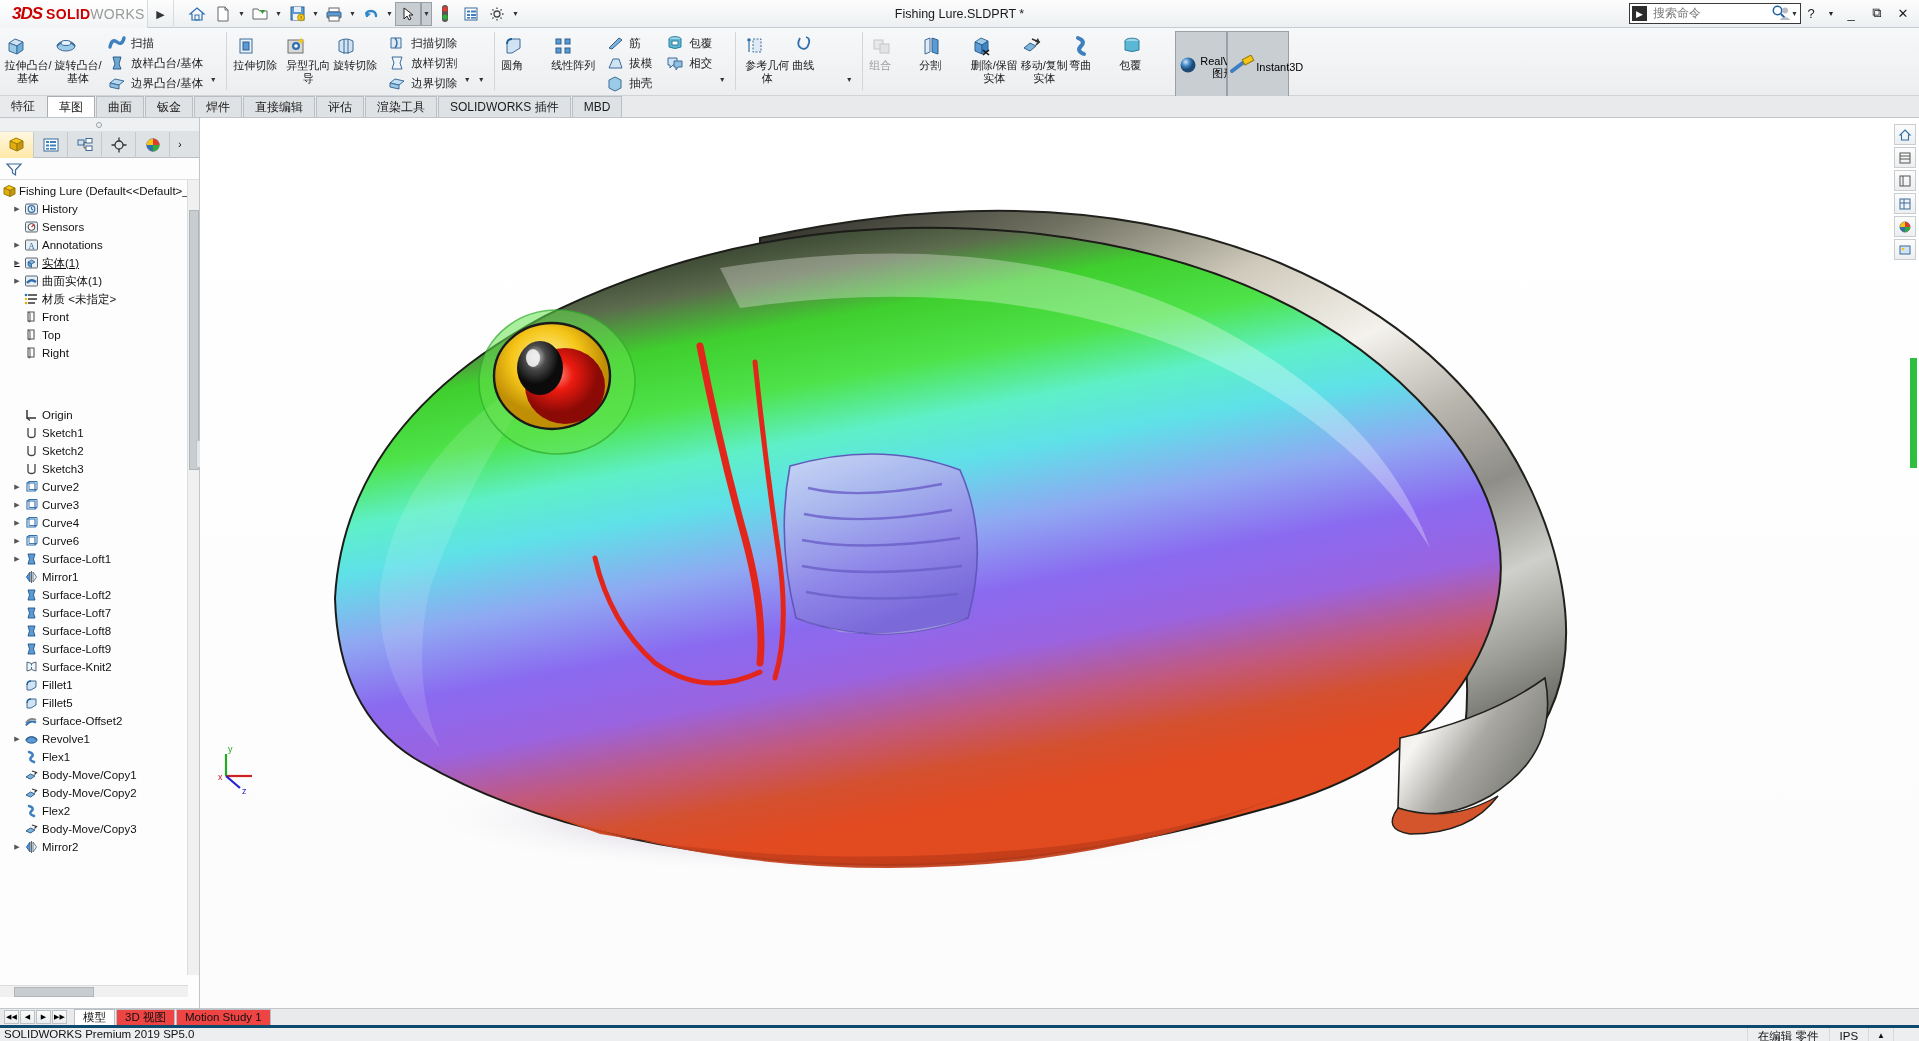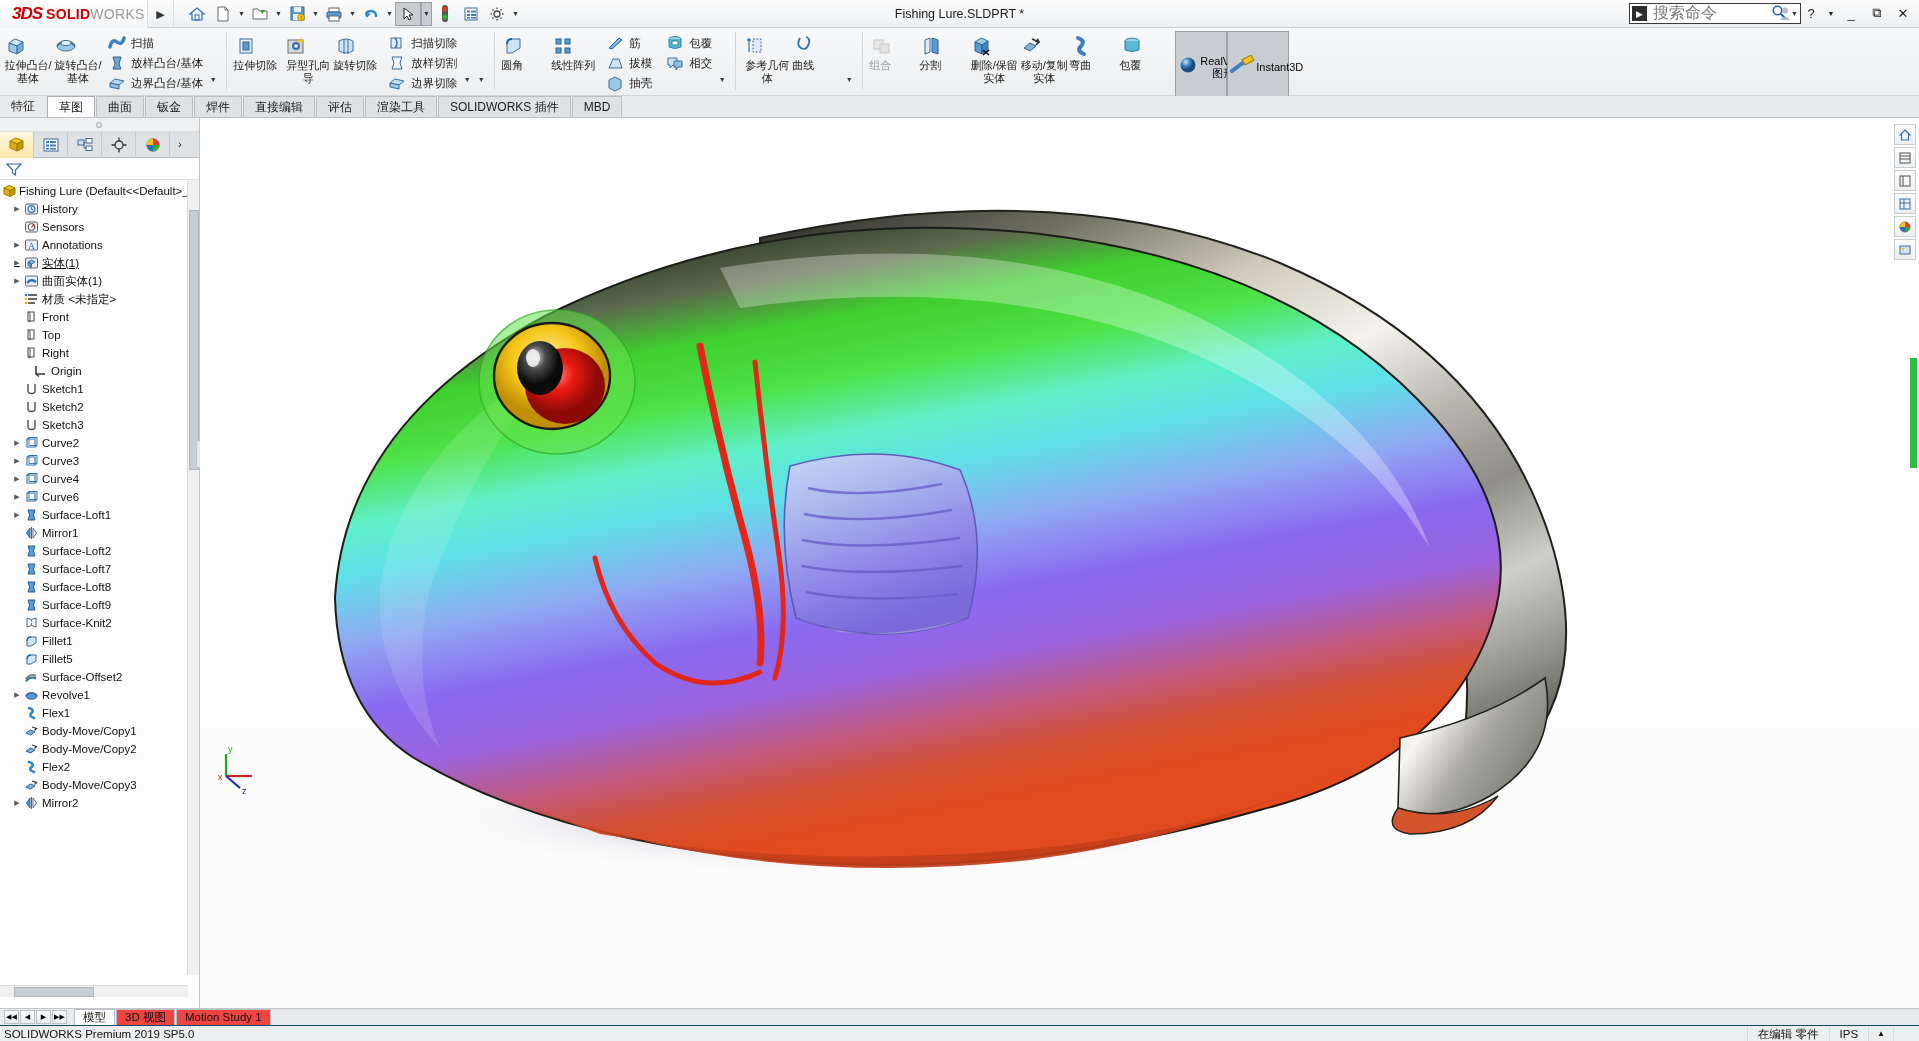--- a/index.html
+++ b/index.html
@@ -36,21 +36,21 @@
   .tb-drop { width:11px; height:24px; display:flex; align-items:center; justify-content:center; font-size:7px; color:#333;}
   .tb-sel { background:#c8cdd2; border:1px solid #9aa0a6; }
   .title-text {
     position:absolute; left:0; right:0; text-align:center; font-size:12.5px; color:#1a1a1a;
     pointer-events:none; top:7px;
   }
   .searchwrap { position:absolute; right:118px; top:3px; display:flex; align-items:center;
     width: 172px; height:21px; border:1px solid #3a3a3a; background:#fff; }
   .search-ico { width:15px; height:15px; background:#2c2c2c; color:#fff; font-size:9px;
      display:flex; align-items:center; justify-content:center; margin-left:2px;}
-  .search-txt { flex:1; padding-left:6px; color:#7a7a7a; font-size:16px; }
+  .search-txt { flex:1; padding-left:6px; color:#7a7a7a; font-size:12px; }
   .mag { width:18px; color:#1f5fa8; }
   .win-btns { position:absolute; right:4px; top:2px; display:flex; align-items:center; gap:2px; }
   .win-btn { width:24px; height:22px; display:flex; align-items:center; justify-content:center; color:#222; font-size:13px;}
 
   
   .ribbon {
     position:absolute; left:0; top:28px; width:1919px; height:68px;
     background: linear-gradient(#f7f8f9,#eceef0);
     border-bottom:1px solid #cfd4d8;
     display:flex; align-items:flex-start;
@@ -129,22 +129,22 @@
     background:#e8eaec; border-top:1px solid #c2c7cc; display:flex; align-items:center;
   }
   .navarrows { display:flex; align-items:center; padding-left:4px; gap:1px;}
   .nav-a { width:15px; height:14px; border:1px solid #bcc1c6; background:linear-gradient(#fbfbfb,#eaecee);
     display:flex; align-items:center; justify-content:center; font-size:7px;}
   .btab { height:16px; line-height:15px; padding:0 8px; font-size:11.5px; border:1px solid #b9bfc4;
     border-bottom:none; background:#ef4444; margin-right:1px; color:#111;}
   .btab.active { background:#ffffff; }
   .statusbar {
     position:absolute; left:0; bottom:0; width:1919px; height:16px;
-    background:#eceef0; border-top:1px solid #0c4a6e;
-    display:flex; align-items:center; font-size:11.5px; color:#111;
+    background:#eceef0; border-top:3px solid #0c4a6e;
+    display:flex; align-items:flex-start; font-size:11.5px; color:#111;
   }
   .sb-left { padding-left:4px; }
   .sb-right { margin-left:auto; display:flex; align-items:center; }
   .sb-cell { padding:0 10px; border-left:1px solid #d5d9dd; height:16px; line-height:16px;}
 </style>
 </head>
 <body>
 
 <div id="app">
 
@@ -831,21 +831,21 @@
         <div class="trow" style="padding-left: 11px;">
           <span class="exp"></span>
           <span class="tico">
             <svg width="15" height="14" viewBox="0 0 15 14">
               <path d="M4 2 H10 V11 H4 Z" fill="none" stroke="#555" stroke-width="1.1"></path>
               <path d="M4 2 L6 3.2 V12 L4 11" fill="none" stroke="#555" stroke-width="1"></path>
             </svg>
           </span>
           <span class="tlab">Right</span>
         </div>
-        <div class="trow" style="padding-left: 20px;">
+        <div class="trow" style="padding-left: 11px; margin-top: 44px;">
           <span class="exp"></span>
           <span class="tico">
             <svg width="15" height="14" viewBox="0 0 15 14">
               <path d="M3 2 V10 H12" fill="none" stroke="#333" stroke-width="1.5"></path>
               <path d="M3 10 L6 12.5" stroke="#333" stroke-width="1.2"></path>
             </svg>
           </span>
           <span class="tlab">Origin</span>
         </div>
         <div class="trow" style="padding-left: 11px;">

